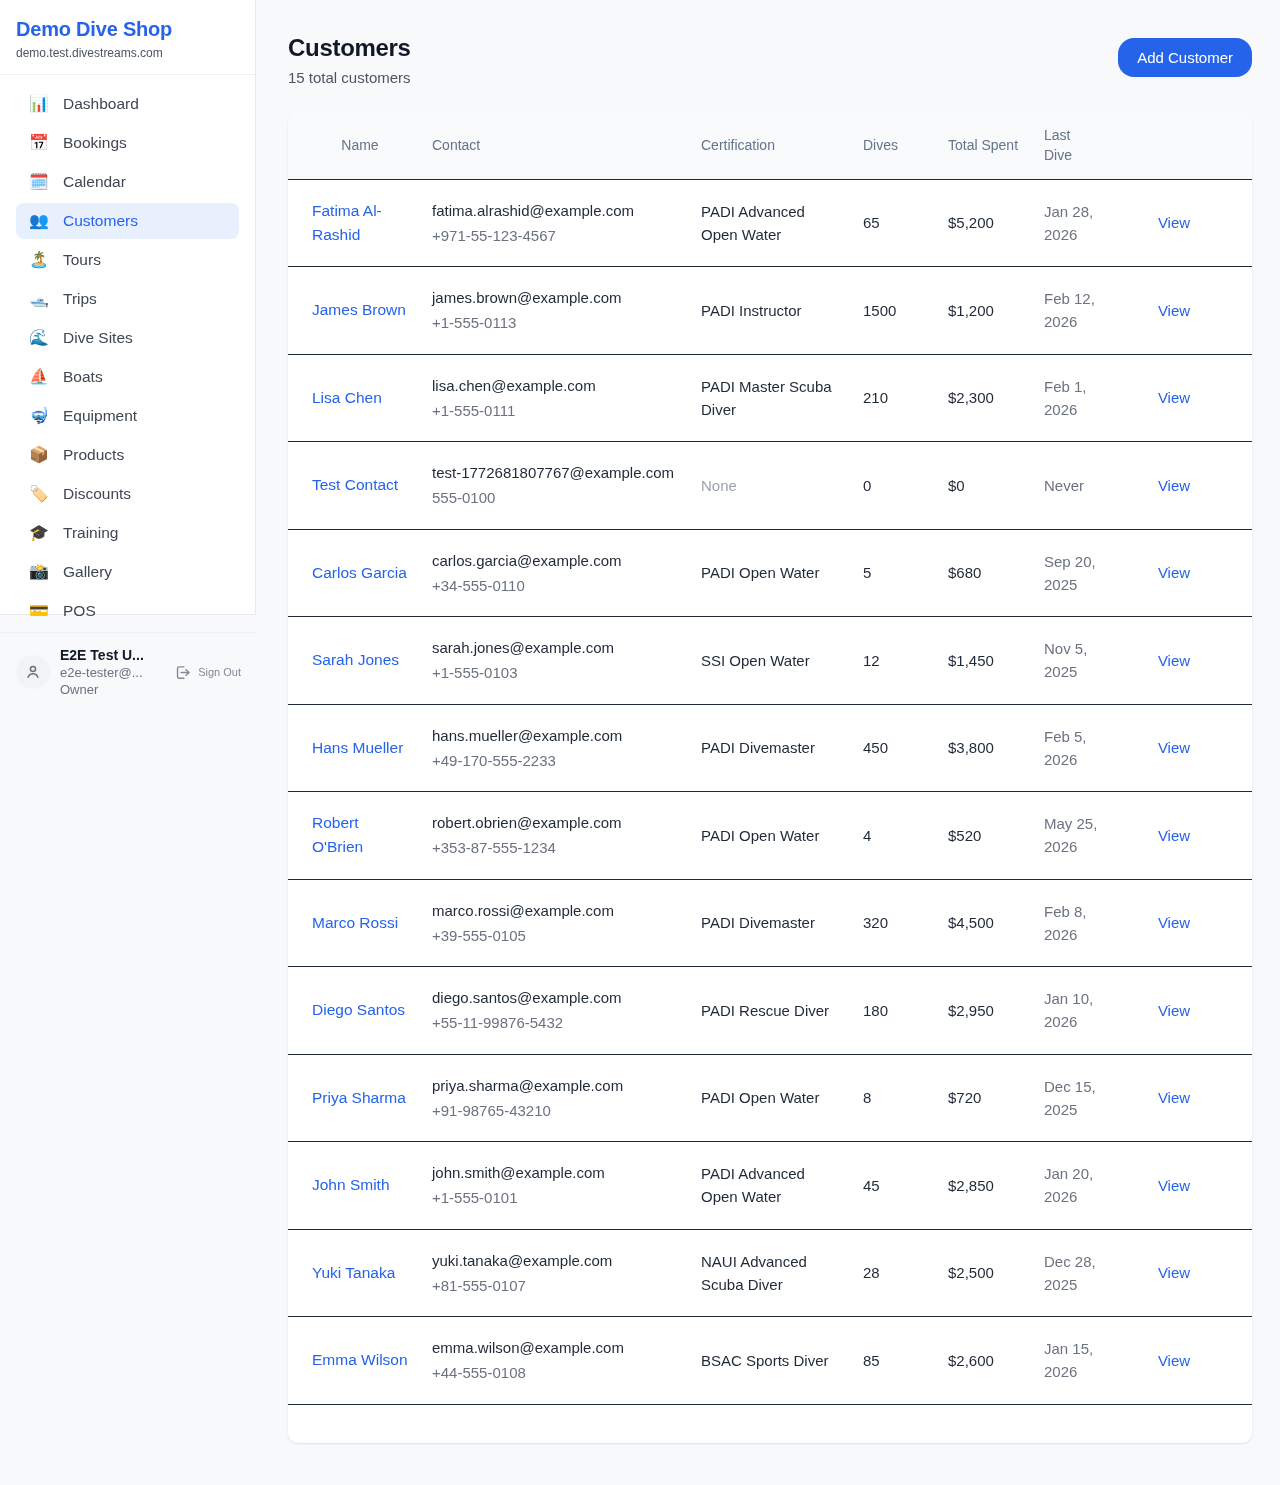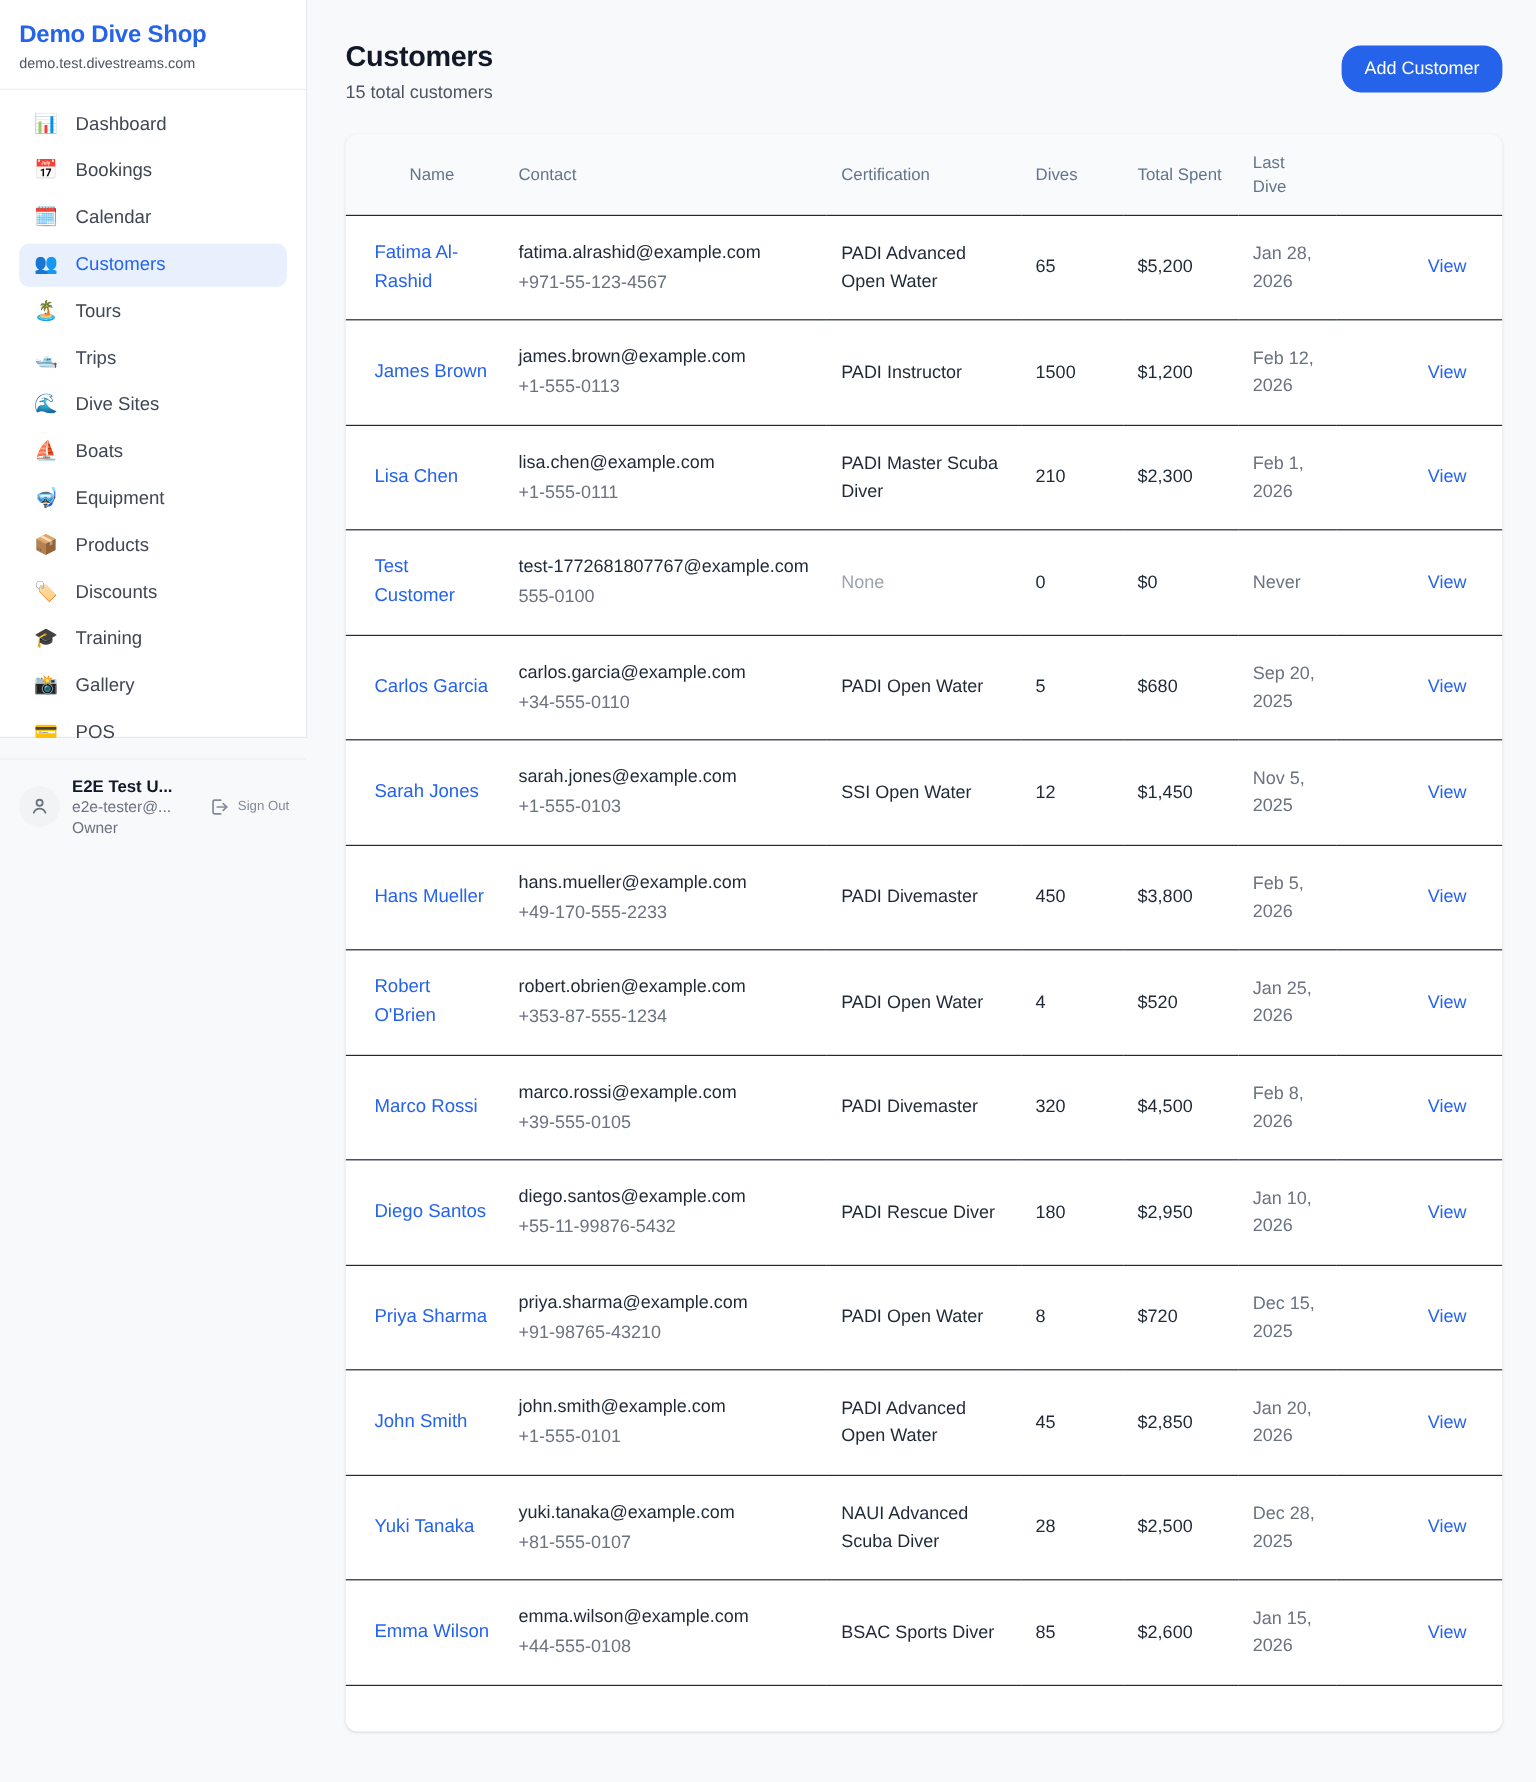--- a/index.html
+++ b/index.html
@@ -87,21 +87,21 @@
     padding:19px 12px; border-bottom:1.5px solid #1f2937;
     vertical-align:middle; font-size:15px; color:#1f2937; line-height:1.55;
   }
   tbody td:first-child { padding-left:24px; }
   tbody tr:last-child td { border-bottom:none; }
   .name-link { color:#2563eb; font-size:15.5px; font-weight:500; text-decoration:none; cursor:pointer; display:inline-block; }
   .email { color:#1f2937; }
   .phone { color:#6b7280; margin-top:2px; }
   .cert.none { color:#9ca3af; }
   .last-dive { color:#6b7280; }
-  td.view-cell { text-align:right; padding-right:30px; }
+  td.view-cell { text-align:center; padding-right:30px; }
   .view-link { color:#2563eb; font-size:15px; font-weight:500; text-decoration:none; cursor:pointer; }
   svg { display:block; }
 </style>
 </head>
 <body>
 
 <aside class="sidebar">
   <div class="brand">
     <div class="brand-title">Demo Dive Shop</div>
     <div class="brand-domain">demo.test.divestreams.com</div>
@@ -252,21 +252,21 @@
       <div class="email">lisa.chen@example.com</div>
       <div class="phone">+1-555-0111</div>
     </td>
     <td><span class="cert">PADI Master Scuba Diver</span></td>
     <td><span>210</span></td>
     <td><span>$2,300</span></td>
     <td><span class="last-dive">Feb 1, 2026</span></td>
     <td class="view-cell"><a class="view-link">View</a></td>
   </tr>
           <tr>
-    <td><a class="name-link">Test Customer</a></td>
+    <td><a class="name-link">Test Contact</a></td>
     <td>
       <div class="email">test-1772681807767@example.com</div>
       <div class="phone">555-0100</div>
     </td>
     <td><span class="cert none">None</span></td>
     <td><span>0</span></td>
     <td><span>$0</span></td>
     <td><span class="last-dive">Never</span></td>
     <td class="view-cell"><a class="view-link">View</a></td>
   </tr>
@@ -308,21 +308,21 @@
   </tr>
           <tr>
     <td><a class="name-link">Robert O'Brien</a></td>
     <td>
       <div class="email">robert.obrien@example.com</div>
       <div class="phone">+353-87-555-1234</div>
     </td>
     <td><span class="cert">PADI Open Water</span></td>
     <td><span>4</span></td>
     <td><span>$520</span></td>
-    <td><span class="last-dive">Jan 25, 2026</span></td>
+    <td><span class="last-dive">May 25, 2026</span></td>
     <td class="view-cell"><a class="view-link">View</a></td>
   </tr>
           <tr>
     <td><a class="name-link">Marco Rossi</a></td>
     <td>
       <div class="email">marco.rossi@example.com</div>
       <div class="phone">+39-555-0105</div>
     </td>
     <td><span class="cert">PADI Divemaster</span></td>
     <td><span>320</span></td>

